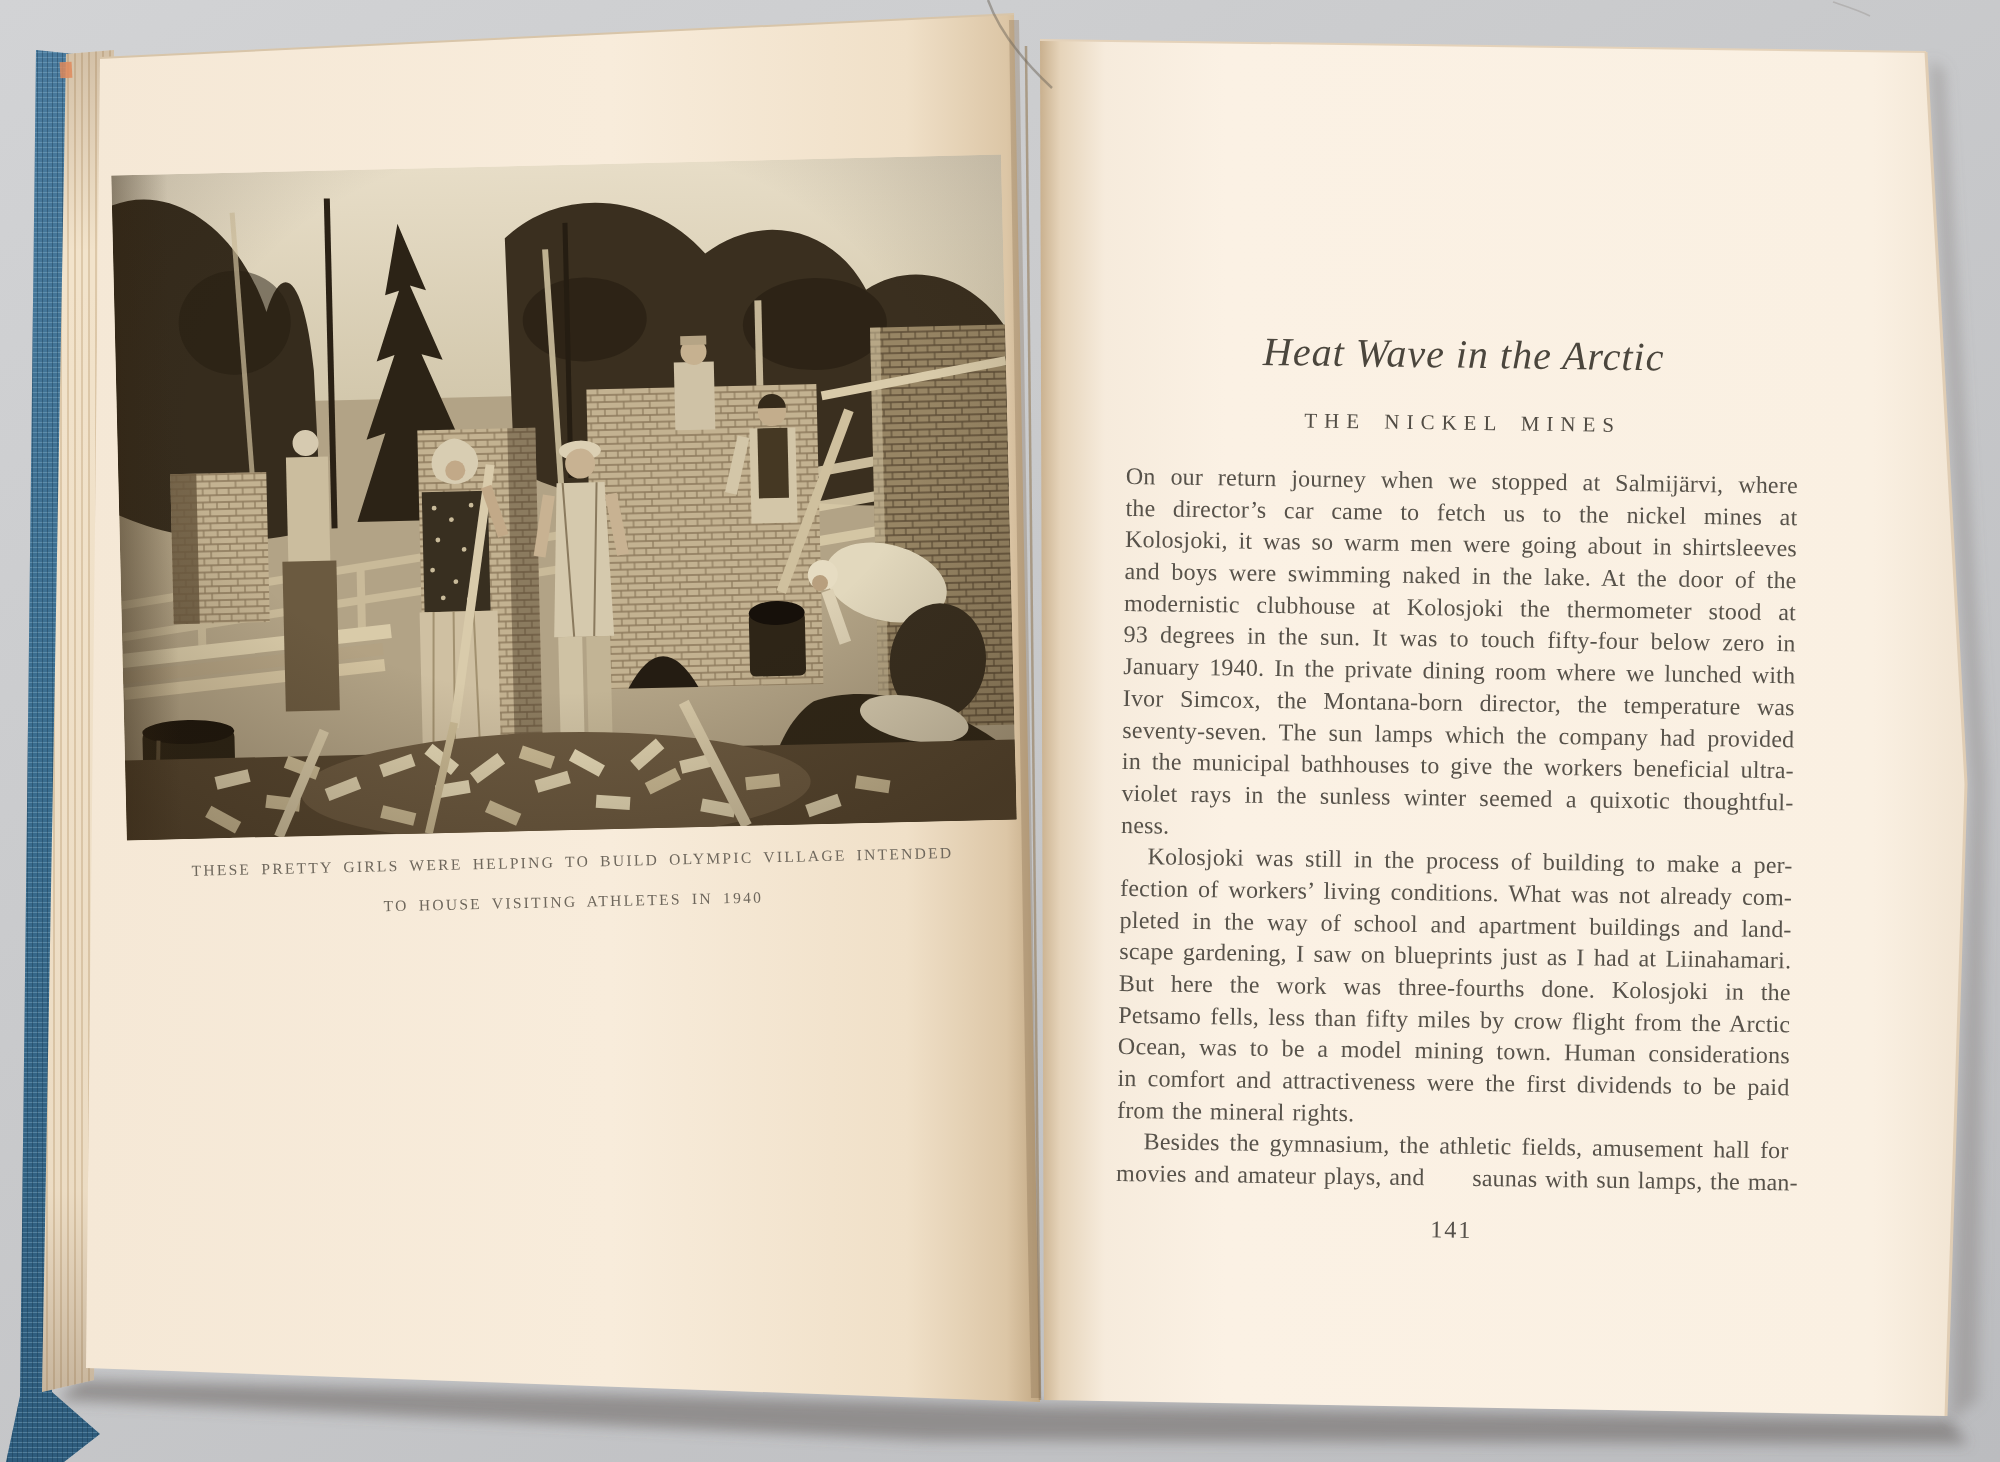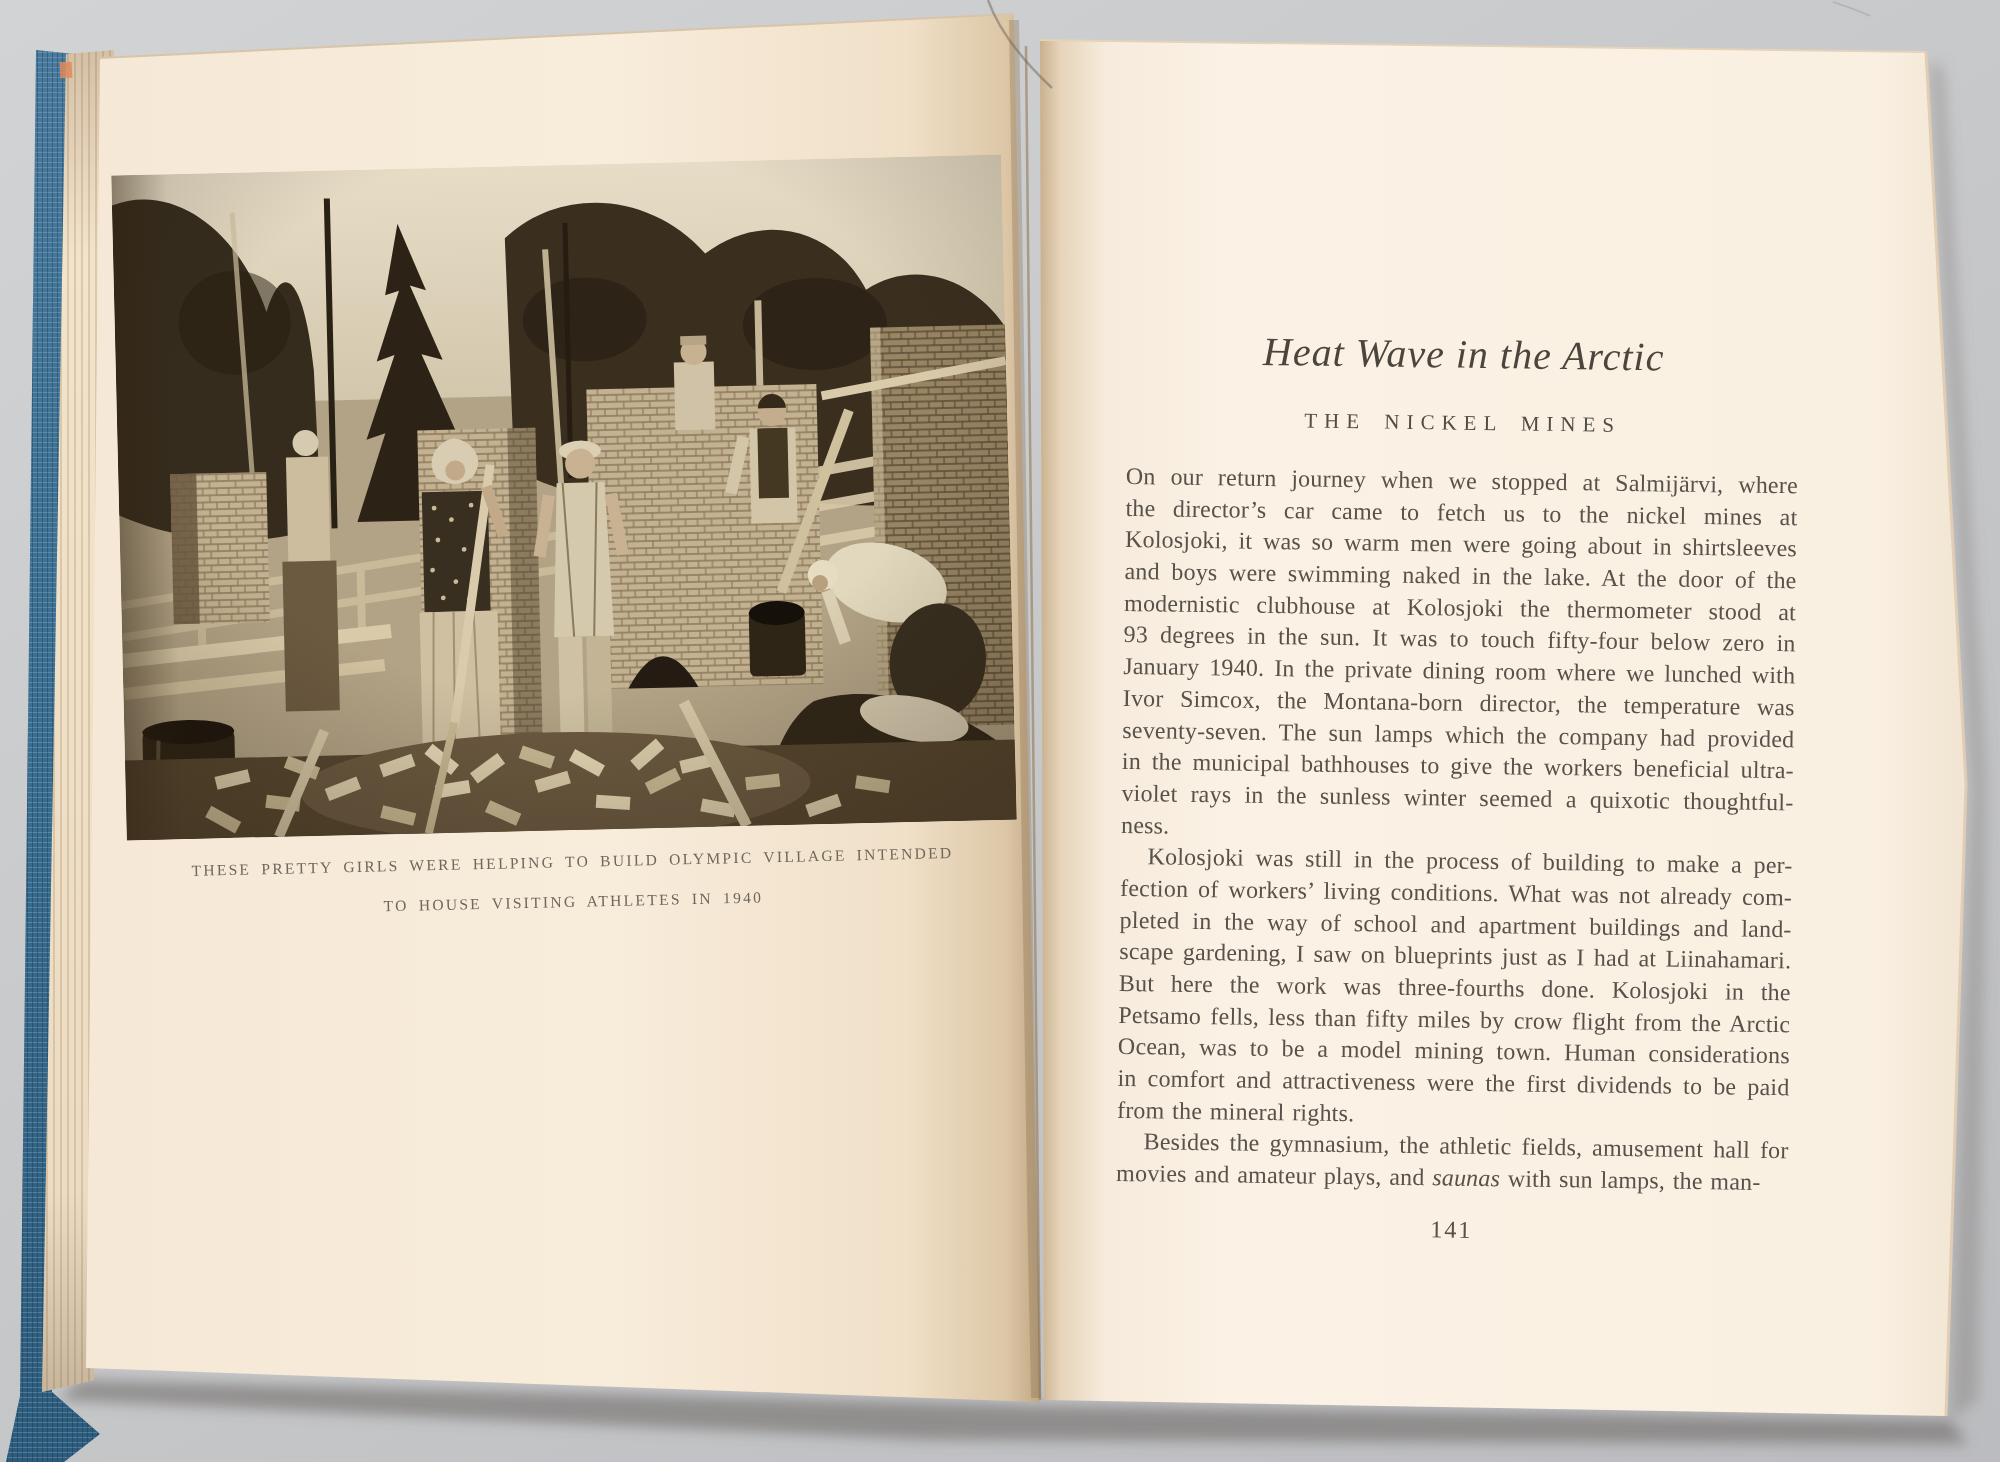--- a/index.html
+++ b/index.html
@@ -40,21 +40,21 @@
     font-size:24px;line-height:31.7px;height:31.7px;white-space:nowrap;
     text-align:justify;text-align-last:justify;letter-spacing:.2px;
     word-spacing:1.5px;color:#57524a;
   }
   .bl.last{text-align-last:left;}
   .bl.indent{text-indent:27px;}
   .pagenum{
     margin-top:22px;text-align:center;font-size:24px;color:#55504a;
     letter-spacing:2px;
   }
-  .it{font-style:italic;}
+  .it{margin-left:40px;}
 </style>
 </head>
 <body>
 
 <div class="stage">
 
   <svg id="book-base" width="2000" height="1462" viewBox="0 0 2000 1462" aria-hidden="true">
     <defs>
       <linearGradient id="leftPageGrad" x1="0" y1="0" x2="1" y2="0">
         <stop offset="0" stop-color="#f5e8d6"></stop>

